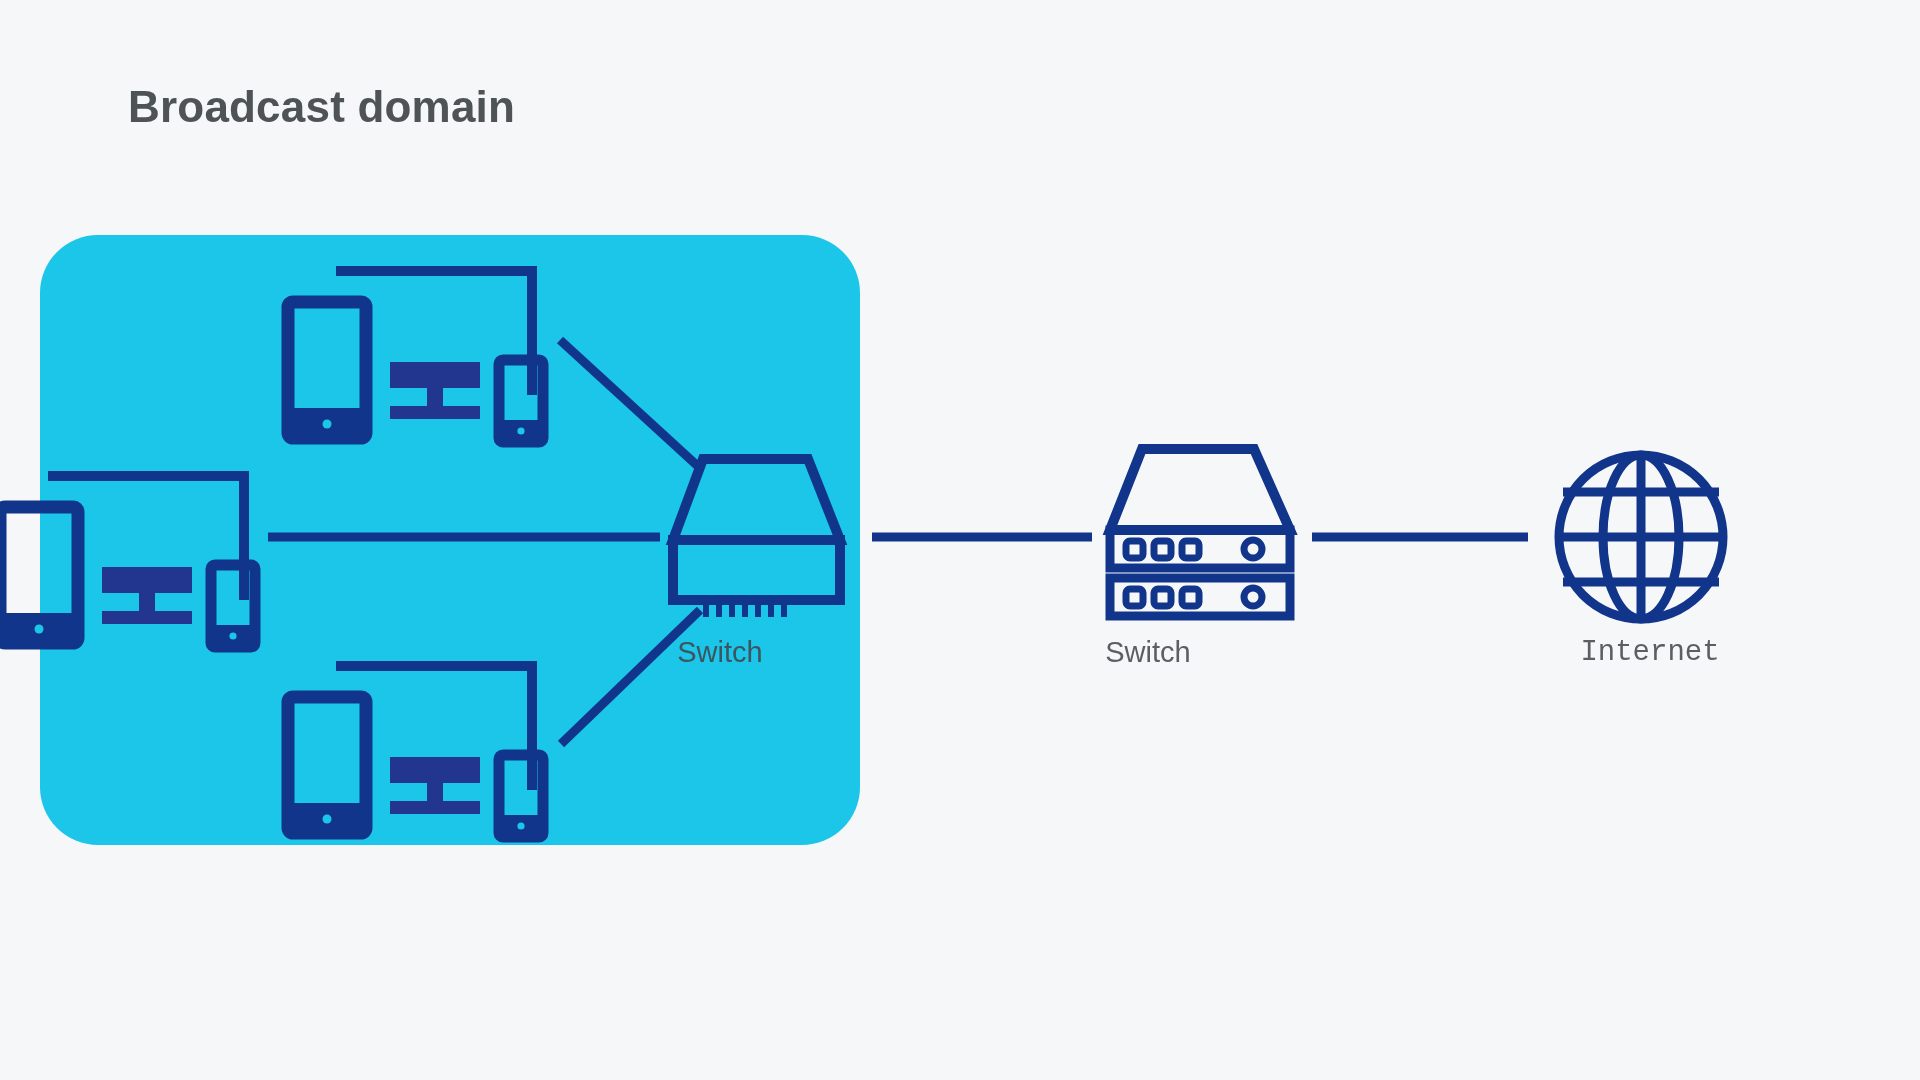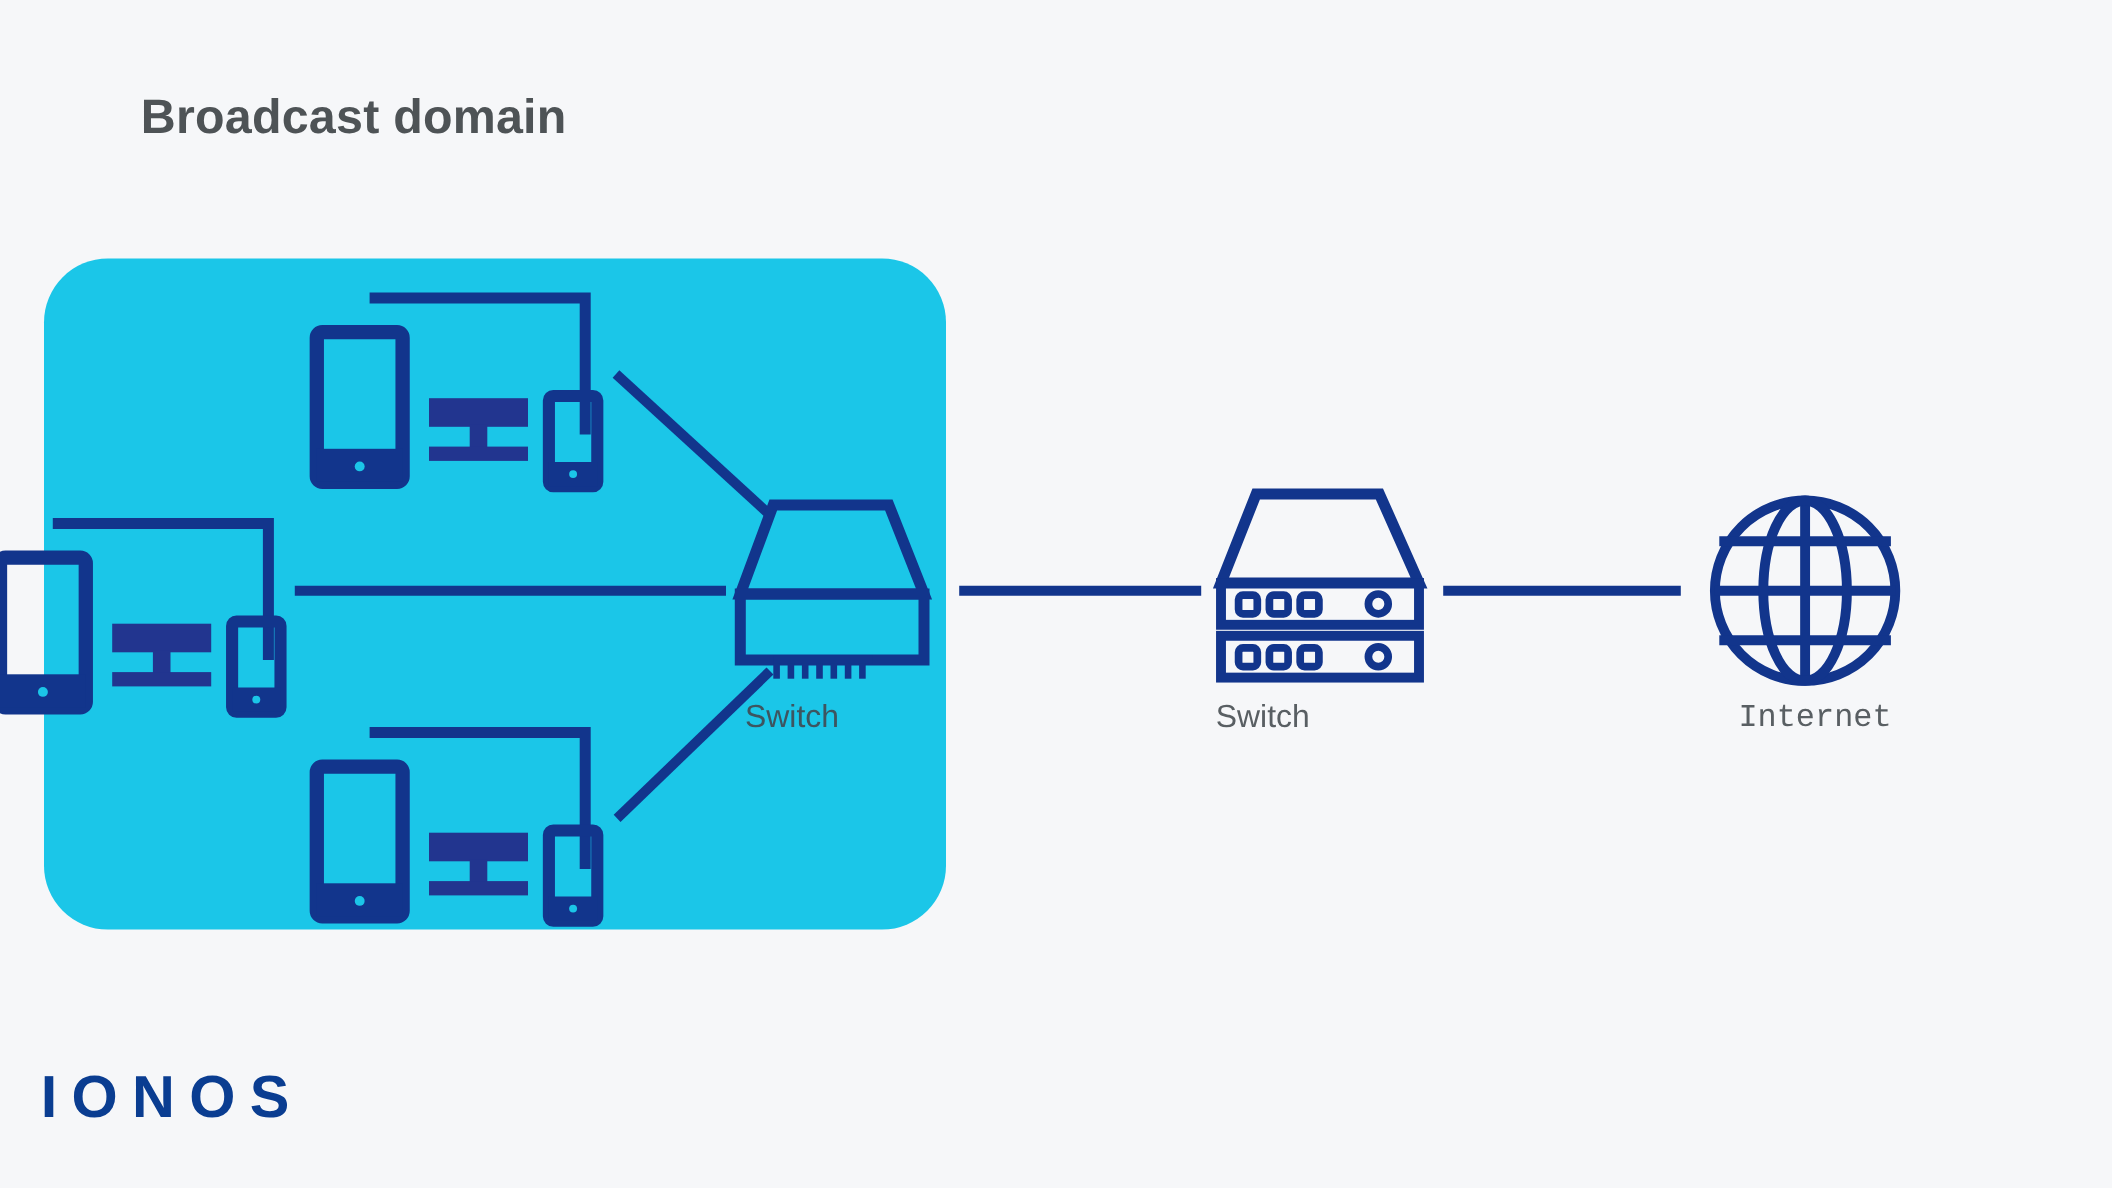--- a/index.html
+++ b/index.html
@@ -209,15 +209,14 @@
     </g>
 
   </svg>
 
   <div class="node-label on-panel" id="label-switch">Switch</div>
 
   <div class="node-label" id="label-router">Switch</div>
 
   <div class="node-label" id="label-internet">Internet</div>
 
-  <div id="ionos-logo">IONOS</div>
 
 </div>
 
 </body></html>

